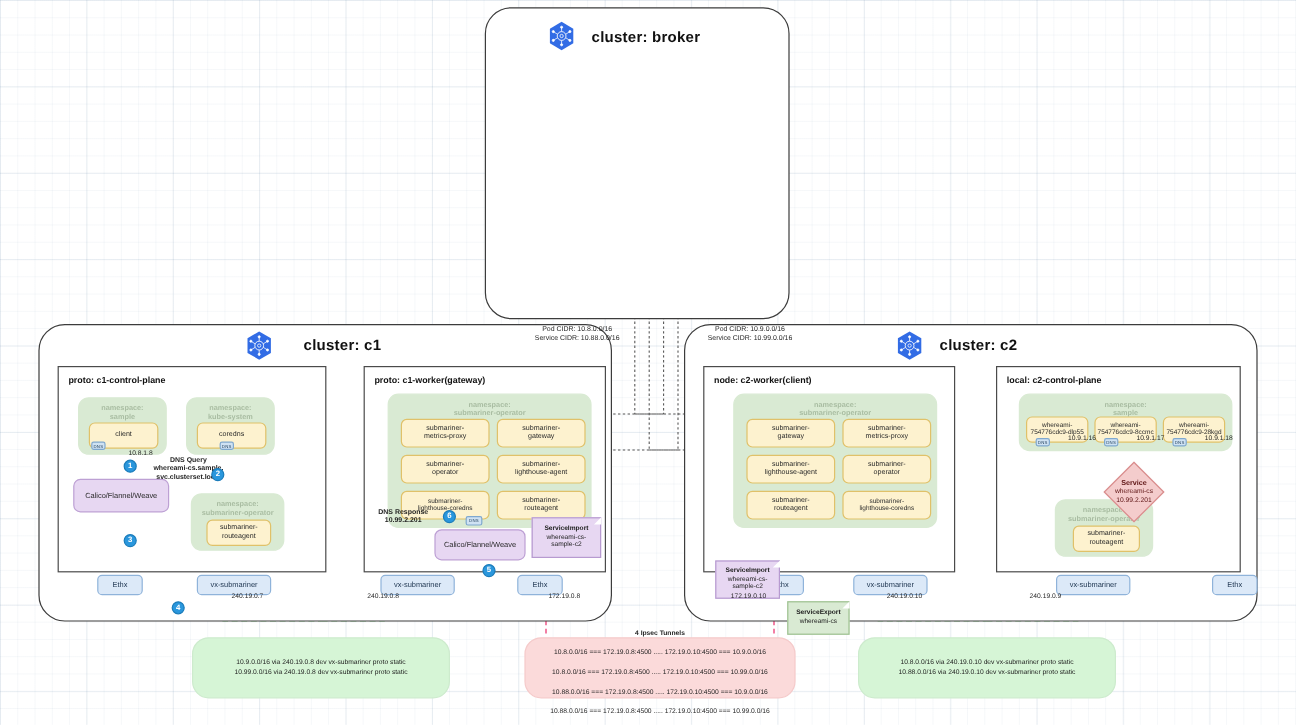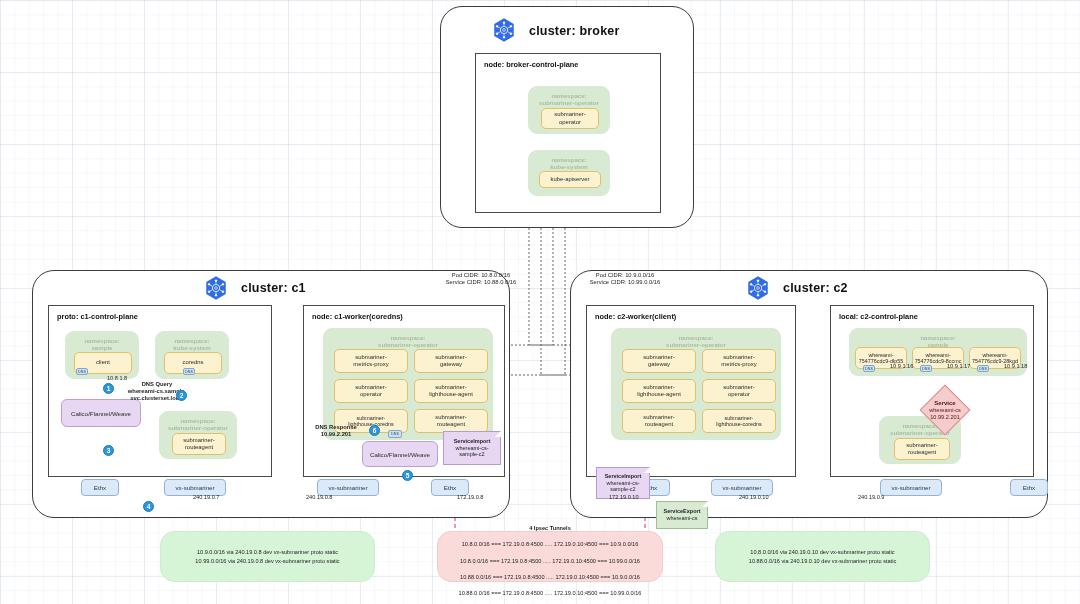--- a/index.html
+++ b/index.html
@@ -258,75 +258,59 @@
   </g>
 
   <g stroke="#ef5b8c" stroke-width="1.3" stroke-dasharray="5,3" fill="none">
     <path d="M455,500 L455,528"></path>
     <path d="M645,500 L645,528"></path>
   </g>
 </svg>
 
 <div id="canvas">
 
-  <div class="cluster abs" style="left:440px;top:6px;width:254px;height:222px;">
+  <div class="cluster abs" style="left:404px;top:6px;width:254px;height:260px;">
     <div class="abs" style="left:50px;top:10px;">
       <svg class="k8s-logo" viewBox="0 0 64 64">
         <polygon points="32,3 56,17 56,47 32,61 8,47 8,17" fill="#326ce5"></polygon>
         <g fill="#fff" stroke="#fff" stroke-width="1.6">
           <circle cx="32" cy="32" r="3.4" fill="none"></circle>
           <path d="M32 14 L32 22 M32 42 L32 50 M15 23 L23 28 M41 36 L49 41 M15 41 L23 36 M41 28 L49 23" stroke-linecap="round"></path>
           <circle cx="32" cy="14" r="2.2"></circle>
             <circle cx="32" cy="50" r="2.2"></circle>
           <circle cx="15" cy="23" r="2.2"></circle>
             <circle cx="49" cy="23" r="2.2"></circle>
           <circle cx="15" cy="41" r="2.2"></circle>
             <circle cx="49" cy="41" r="2.2"></circle>
         </g>
         <circle cx="32" cy="32" r="9" fill="none" stroke="#fff" stroke-width="1.8"></circle>
       </svg>
     </div>
     <div class="cluster-title abs" style="left:88px;top:17px;">cluster: broker</div>
 
-    <div class="node abs" style="left:34px;top:46px;width:186px;height:160px;">
-      <div class="node-label">node: broker-control-plane</div>
-
-      <div class="ns abs" style="left:52px;top:32px;width:82px;height:48px;">
-        <div class="ns-label">namespace:
-submariner-operator</div>
-        <div class="pod abs" style="left:12px;top:21px;width:58px;height:21px;">submariner-
-operator</div>
-      </div>
-
-      <div class="ns abs" style="left:52px;top:96px;width:82px;height:46px;">
-        <div class="ns-label">namespace:
-kube-system</div>
-        <div class="pod abs" style="left:10px;top:20px;width:62px;height:17px;">kube-apiserver</div>
-      </div>
-    </div>
   </div>
 
   <div class="cluster abs" style="left:32px;top:270px;width:478px;height:248px;">
     <div class="abs" style="left:170px;top:4px;">
       <svg class="k8s-logo" viewBox="0 0 64 64">
         <polygon points="32,3 56,17 56,47 32,61 8,47 8,17" fill="#326ce5"></polygon>
         <g fill="#fff" stroke="#fff" stroke-width="1.6">
           <circle cx="32" cy="32" r="3.4" fill="none"></circle>
           <path d="M32 14 L32 22 M32 42 L32 50 M15 23 L23 28 M41 36 L49 41 M15 41 L23 36 M41 28 L49 23" stroke-linecap="round"></path>
           <circle cx="32" cy="14" r="2.2"></circle>
             <circle cx="32" cy="50" r="2.2"></circle>
           <circle cx="15" cy="23" r="2.2"></circle>
             <circle cx="49" cy="23" r="2.2"></circle>
           <circle cx="15" cy="41" r="2.2"></circle>
             <circle cx="49" cy="41" r="2.2"></circle>
         </g>
         <circle cx="32" cy="32" r="9" fill="none" stroke="#fff" stroke-width="1.8"></circle>
       </svg>
     </div>
-    <div class="cluster-title abs" style="left:208px;top:10px;">cluster: c1</div>
+    <div class="cluster-title abs" style="left:220px;top:10px;">cluster: c1</div>
   </div>
 
   <div class="lbl c abs" style="left:436px;top:272px;width:90px;">Pod CIDR: 10.8.0.0/16
 Service CIDR: 10.88.0.0/16</div>
 
   <div class="node abs" style="left:48px;top:305px;width:224px;height:172px;">
     <div class="node-label">proto: c1-control-plane</div>
 
     <div class="ns abs" style="left:16px;top:25px;width:74px;height:48px;">
       <div class="ns-label">namespace:
@@ -362,21 +346,21 @@
 svc.clusterset.local</div>
 
   <div class="step abs" style="left:103px;top:383px;">1</div>
   <div class="step abs" style="left:176px;top:390px;">2</div>
   <div class="step abs" style="left:103px;top:445px;">3</div>
   <div class="step abs" style="left:143px;top:501px;">4</div>
 
   <div class="ip abs" style="left:193px;top:494px;">240.19.0.7</div>
 
   <div class="node abs" style="left:303px;top:305px;width:202px;height:172px;">
-    <div class="node-label">node: c1-worker(coredns)</div>
+    <div class="node-label">proto: c1-worker(gateway)</div>
 
     <div class="ns abs" style="left:19px;top:22px;width:170px;height:112px;">
       <div class="ns-label">namespace:
 submariner-operator</div>
       <div class="pod abs" style="left:10px;top:20px;width:74px;height:24px;">submariner-
 metrics-proxy</div>
       <div class="pod abs" style="left:90px;top:20px;width:74px;height:24px;">submariner-
 gateway</div>
       <div class="pod abs" style="left:10px;top:50px;width:74px;height:24px;">submariner-
 operator</div>

